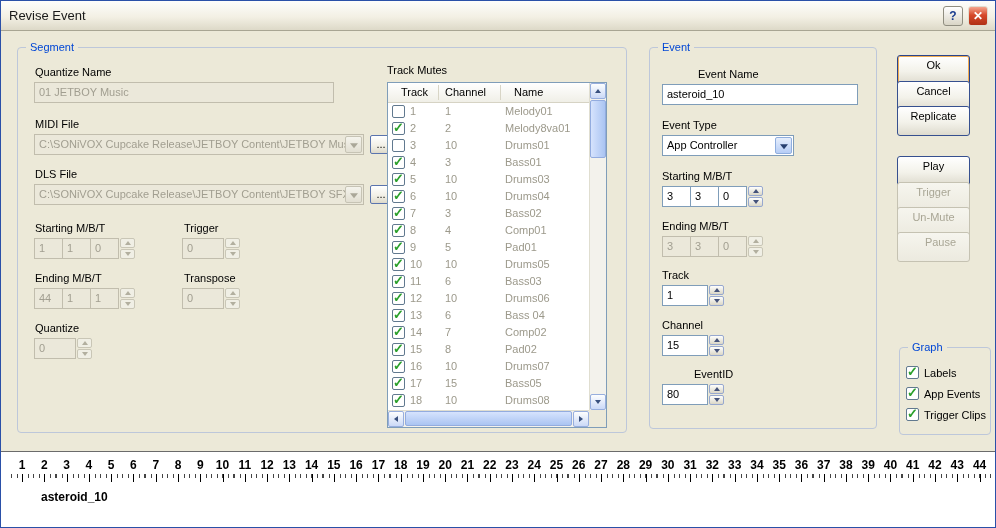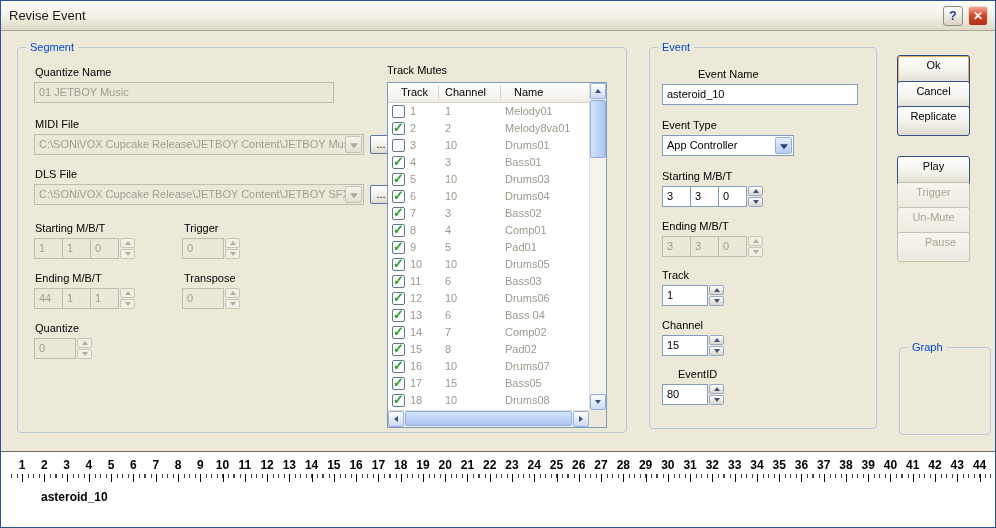--- a/index.html
+++ b/index.html
@@ -360,40 +360,54 @@
 
     <div class="lbl" style="left:12px;top:271px;">Channel</div>
     <div class="mbt-row" style="left:12px;top:287px;">
       <div class="mbt-box" style="width:46px;">15</div>
       <div class="spin">
         <div class="up"></div>
           <div class="dn"></div>
       </div>
     </div>
 
-    <div class="lbl" style="left:12px;top:320px;padding-left:16px;">EventID</div>
+    <div class="lbl" style="left:28px;top:320px;padding-left:16px;">EventID</div>
     <div class="mbt-row" style="left:12px;top:336px;">
       <div class="mbt-box" style="width:46px;">80</div>
       <div class="spin">
         <div class="up"></div>
           <div class="dn"></div>
       </div>
     </div>
   </div>
 
   <div class="btn default" style="left:896px;top:54px;">Ok</div>
   <div class="btn" style="left:896px;top:80px;">Cancel</div>
   <div class="btn" style="left:896px;top:105px;">Replicate</div>
   <div class="btn" style="left:896px;top:155px;">Play</div>
   <div class="btn disabled" style="left:896px;top:181px;">Trigger</div>
   <div class="btn disabled" style="left:896px;top:206px;">Un-Mute</div>
   <div class="btn disabled" style="left:896px;top:231px;padding-left:14px;">Pause</div>
 
   <div class="group" style="left:898px;top:346px;width:92px;height:88px;">
     <span class="legend">Graph</span>
+    <div class="gopts">
+      <div class="gopt">
+          <span class="cb checked"></span>
+          <span>Labels</span>
+        </div>
+        <div class="gopt">
+          <span class="cb checked"></span>
+          <span>App Events</span>
+        </div>
+        <div class="gopt">
+          <span class="cb checked"></span>
+          <span>Trigger Clips</span>
+        </div>
+    </div>
   </div>
 
   <div class="timeline">
     <div class="measures">
       <div class="measure">
           <div class="num">1</div>
           <div class="ticks"></div>
         </div>
         <div class="measure">
           <div class="num">2</div>

